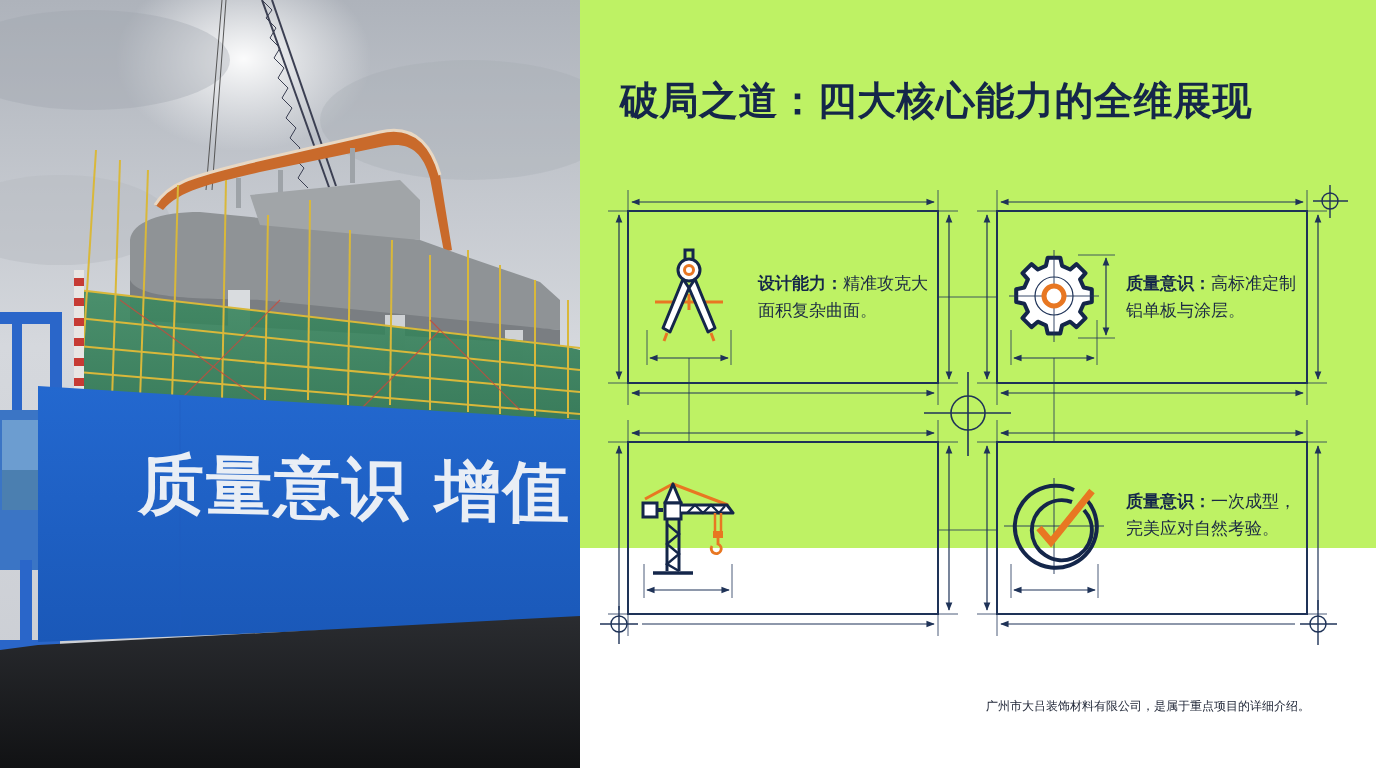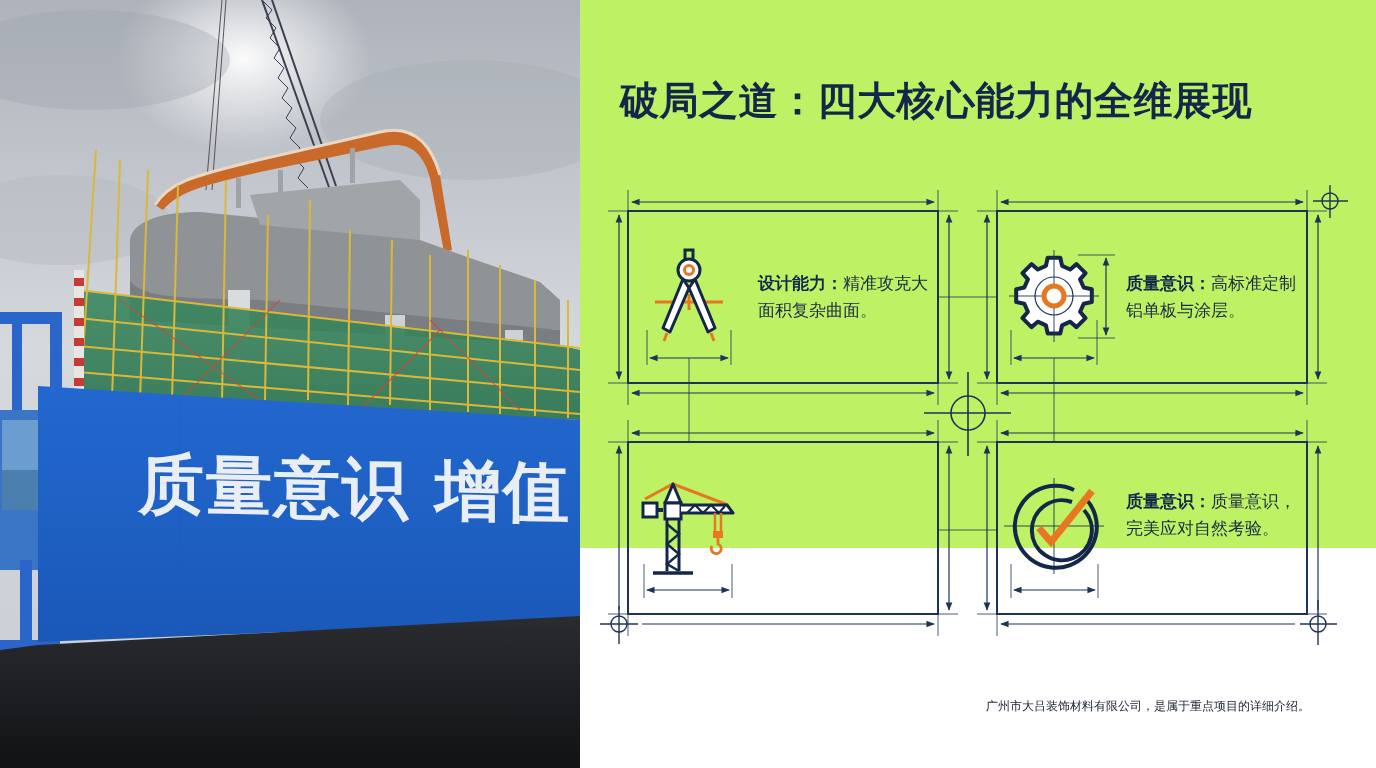--- a/index.html
+++ b/index.html
@@ -289,17 +289,17 @@
     </g>
   </svg>
 
   <div class="card-text" style="left:178px; top:270px;">
     <span class="head">设计能力：</span><span>精准攻克大面积复杂曲面。</span>
   </div>
   <div class="card-text" style="left:546px; top:270px;">
     <span class="head">质量意识：</span><span>高标准定制铝单板与涂层。</span>
   </div>
   <div class="card-text" style="left:546px; top:488px;">
-    <span class="head">质量意识：</span><span>质量意识，完美应对自然考验。</span>
+    <span class="head">质量意识：</span><span>一次成型，完美应对自然考验。</span>
   </div>
 
   <div class="footer">广州市大吕装饰材料有限公司，是属于重点项目的详细介绍。</div>
 </div>
 
 </body></html>

